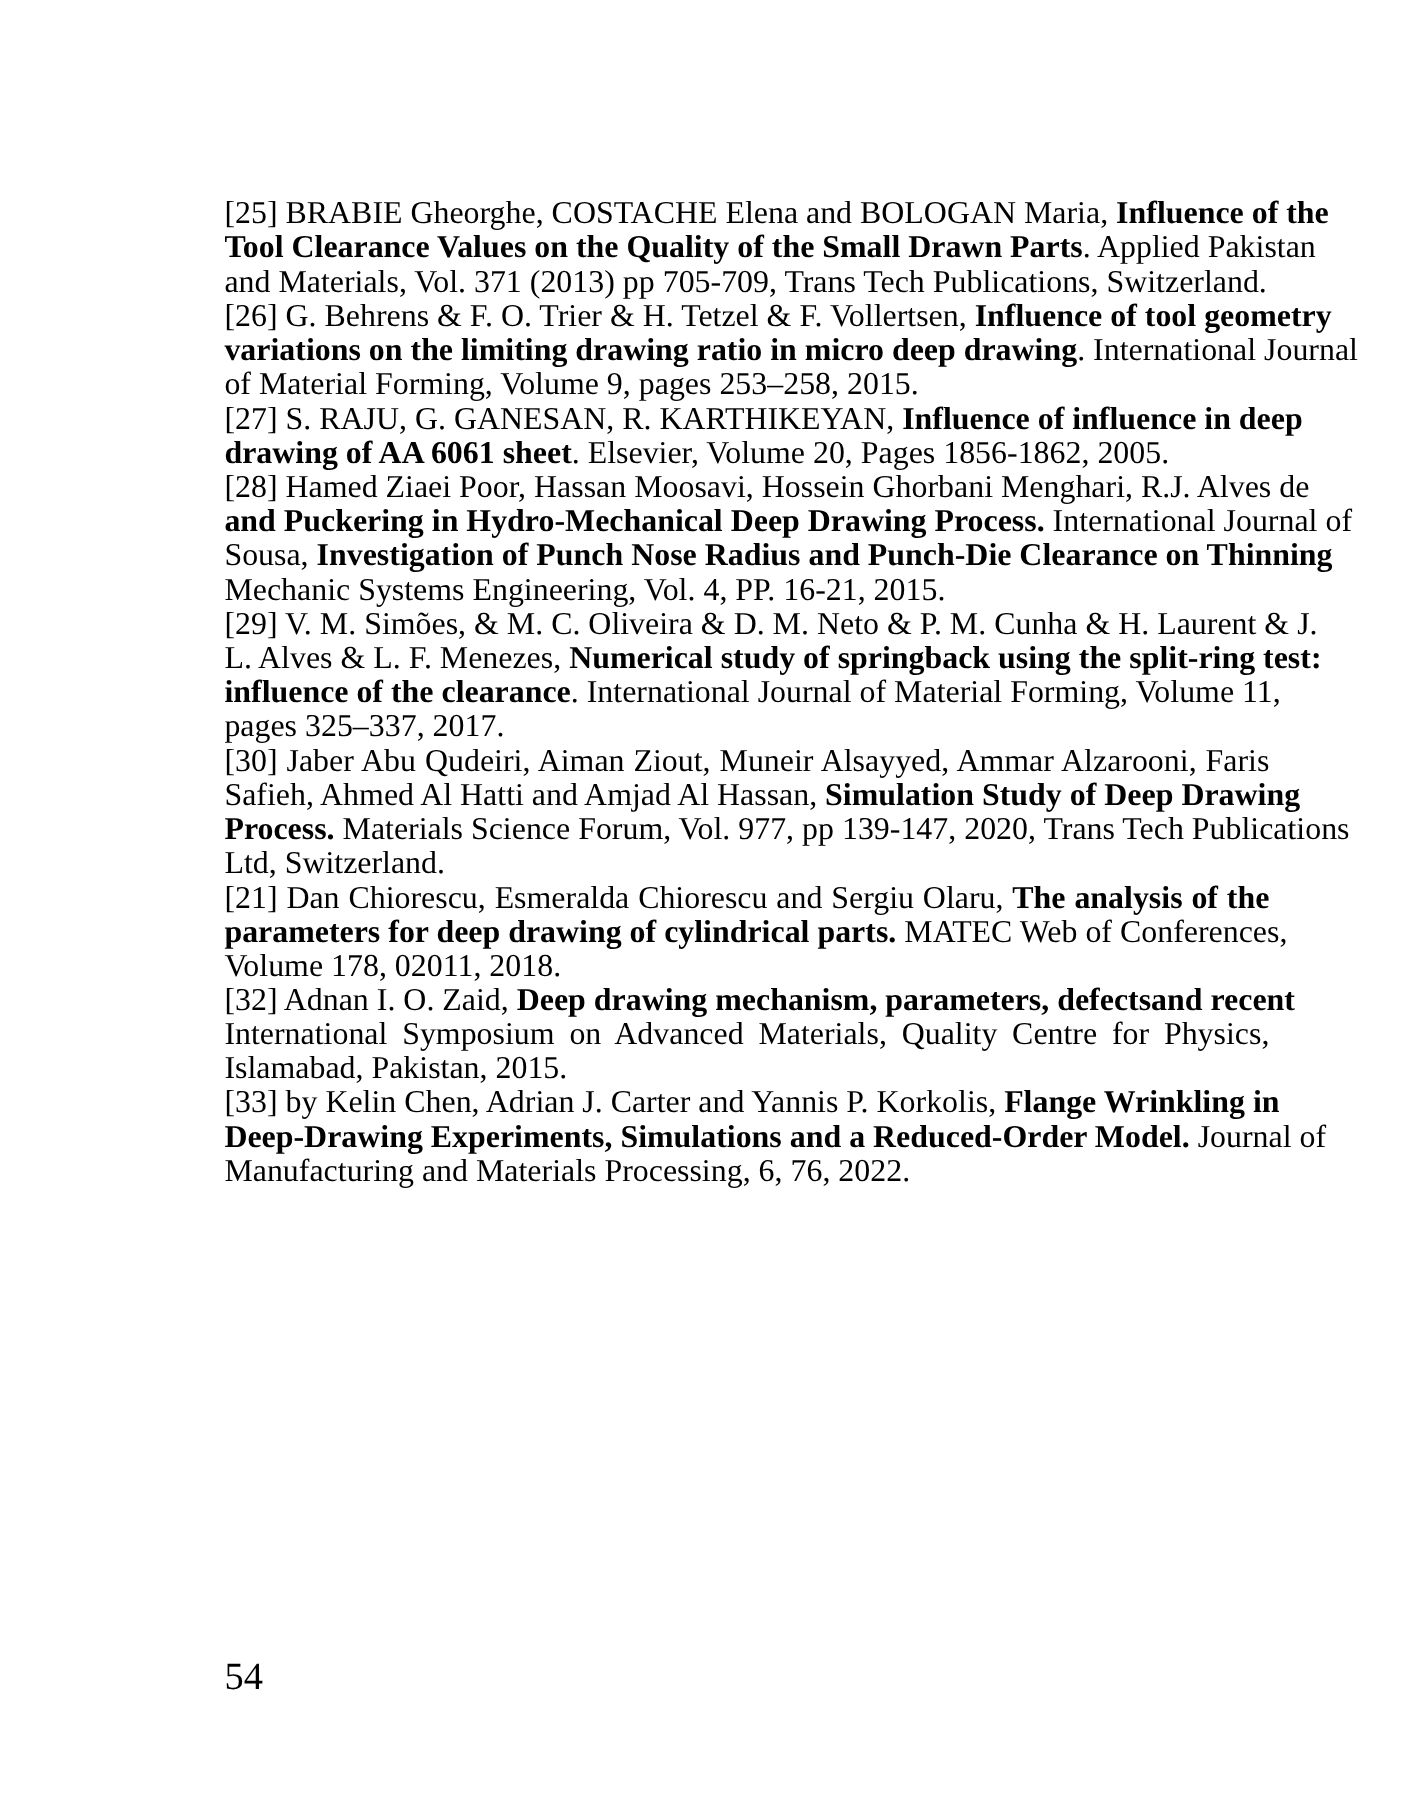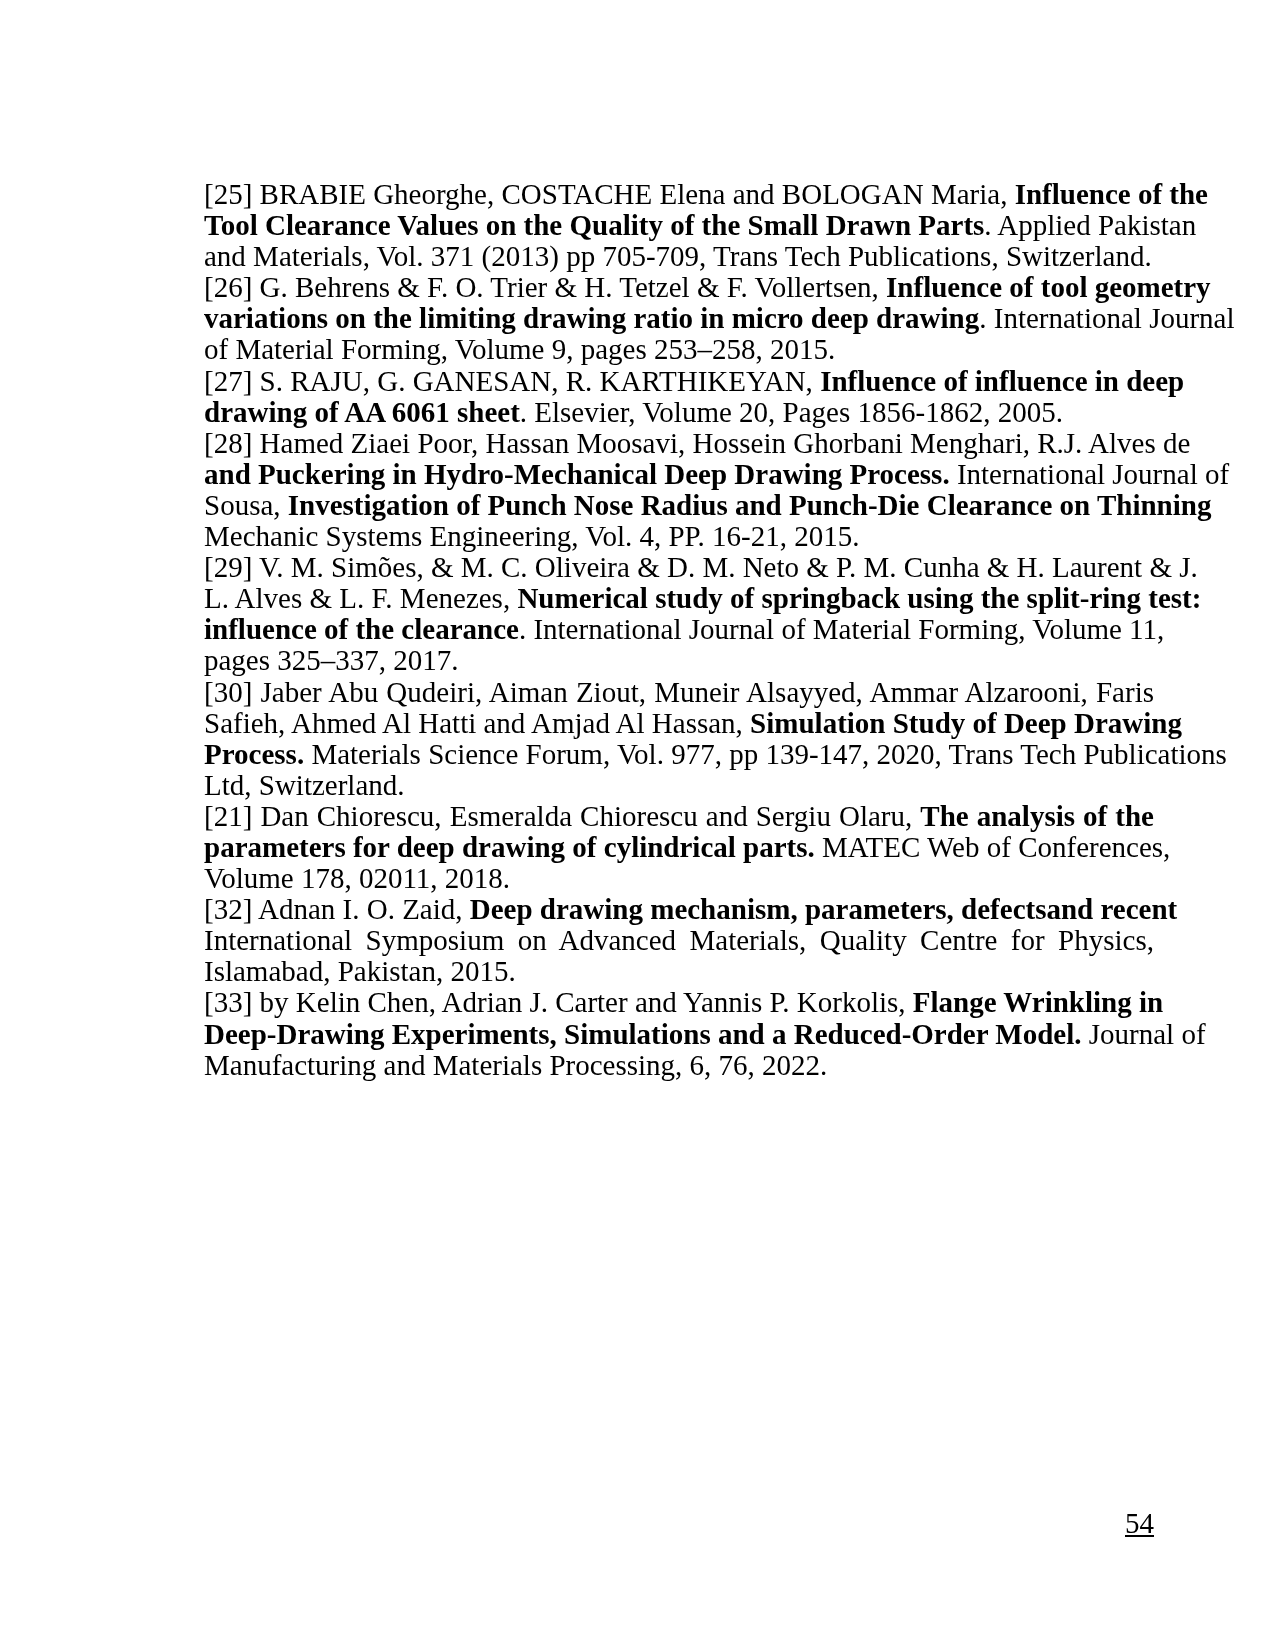--- a/index.html
+++ b/index.html
@@ -37,24 +37,23 @@
     text-align-last: justify;
   }
   .line b {
     font-weight: bold;
   }
   .page-number {
     position: absolute;
     left: 204px;
     top: 1508px;
     width: 950px;
-    text-align: right;
-    font-size: 29px;
+    text-align: left;
+    font-size: 35px;
     line-height: 31px;
-    text-decoration: underline;
   }
 </style>
 </head>
 <body>
 
 <div class="page">
   <div class="refs">
       <div class="ref-item">
         <div class="line j"><span>[25] BRABIE Gheorghe, COSTACHE Elena and BOLOGAN Maria, </span><b>Influence of the</b></div>
         <div class="line j"><b>Tool Clearance Values on the Quality of the Small Drawn Parts</b><span>. Applied Pakistan</span></div>

